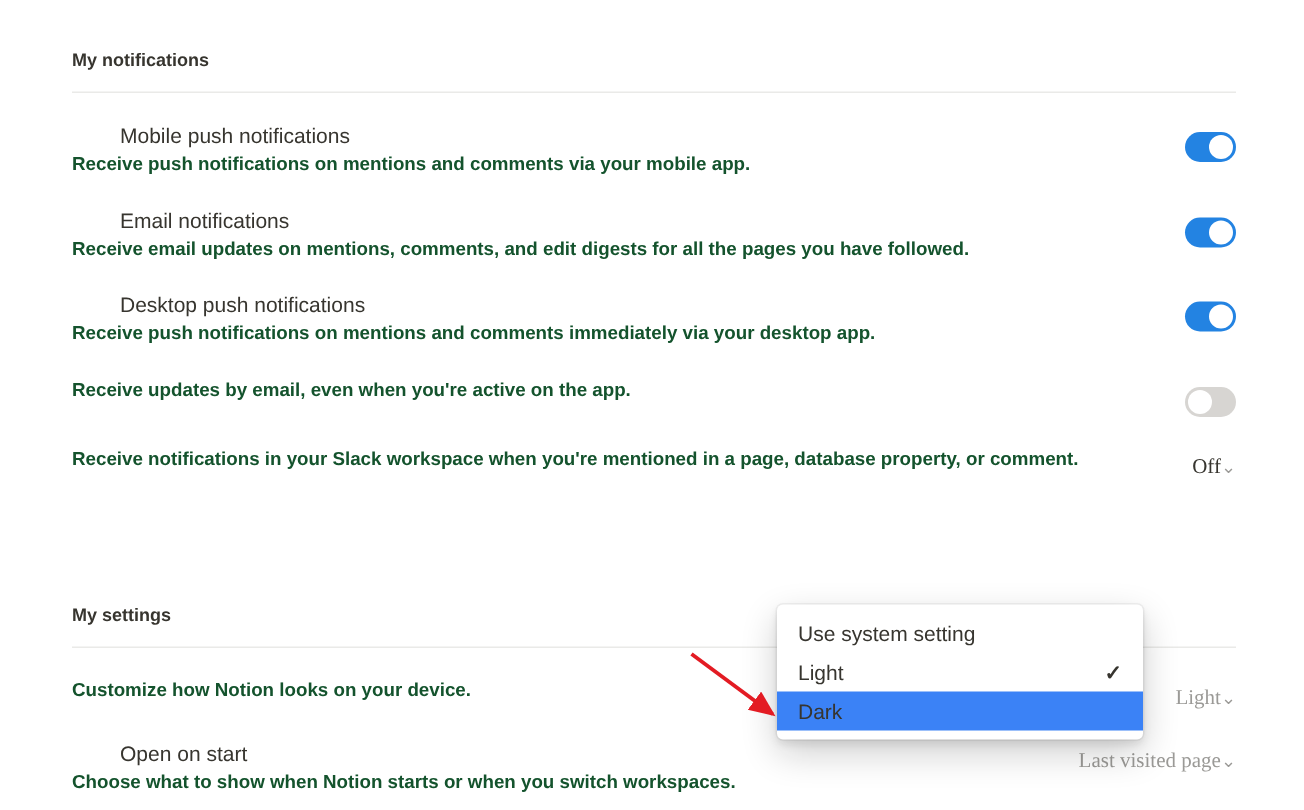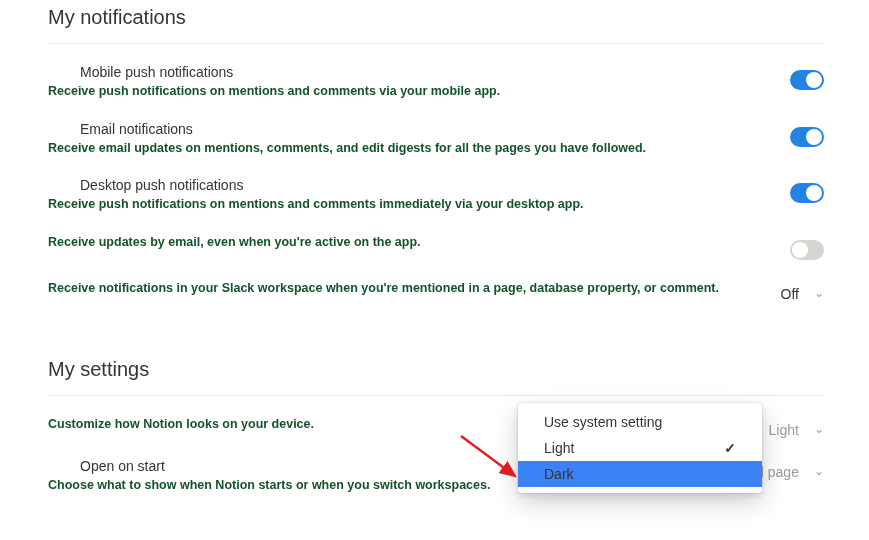--- a/index.html
+++ b/index.html
@@ -7,24 +7,25 @@
       font-family: -apple-system, BlinkMacSystemFont, "Segoe UI", Helvetica, Arial, sans-serif;
       background: #fff;
       color: #37352f;
       width: 869px;
       height: 540px;
       overflow: hidden;
       position: relative;
       padding: 6px 45px 0 48px;
     }
     .section-title {
-      font-size: 20px;
-      font-weight: 400;
+      font-size: 12px;
+      font-weight: 700;
       color: #37352f;
       margin-bottom: 14px;
+      margin-top: 27px;
     }
     .divider {
       height: 1px;
       background: #eaeae8;
       margin-bottom: 20px;
     }
     .setting-row {
       display: flex;
       justify-content: space-between;
       align-items: flex-start;
@@ -61,41 +62,42 @@
       border-radius: 50%;
       background: #fff;
     }
     .toggle.on .knob { right: 2px; }
     .toggle.off .knob { left: 2px; }
     .value-select {
       display: inline-flex;
       font-size: 14px;
       color: #37352f;
       cursor: pointer;
-      gap: 15px;
+      gap: 0;
+      font-family: Liberation Serif, serif;
     }
     .value-select.muted { color: #9b9a97; }
     .chevron { font-size: 12px; color: #9b9a97; }
     .section-gap { height: 36px; }
     .dropdown {
       position: absolute;
       left: 518px;
       top: 403px;
       width: 244px;
       background: #fff;
       border-radius: 4px;
       box-shadow: 0 0 0 1px rgba(15,15,15,0.05), 0 3px 6px rgba(15,15,15,0.1), 0 9px 24px rgba(15,15,15,0.2);
       padding: 6px 0;
       z-index: 10;
     }
     .dropdown-item {
       display: flex;
       align-items: center;
       justify-content: space-between;
-      padding: 5px 26px;
+      padding: 5px 14px;
       font-size: 14px;
       color: #37352f;
       cursor: pointer;
     }
     .dropdown-item.hovered { background: #3b82f6; }
     .check { font-size: 14px; font-weight: bold; color: #37352f; }
     .arrow {
       position: absolute;
       left: 457px;
       top: 432px;

